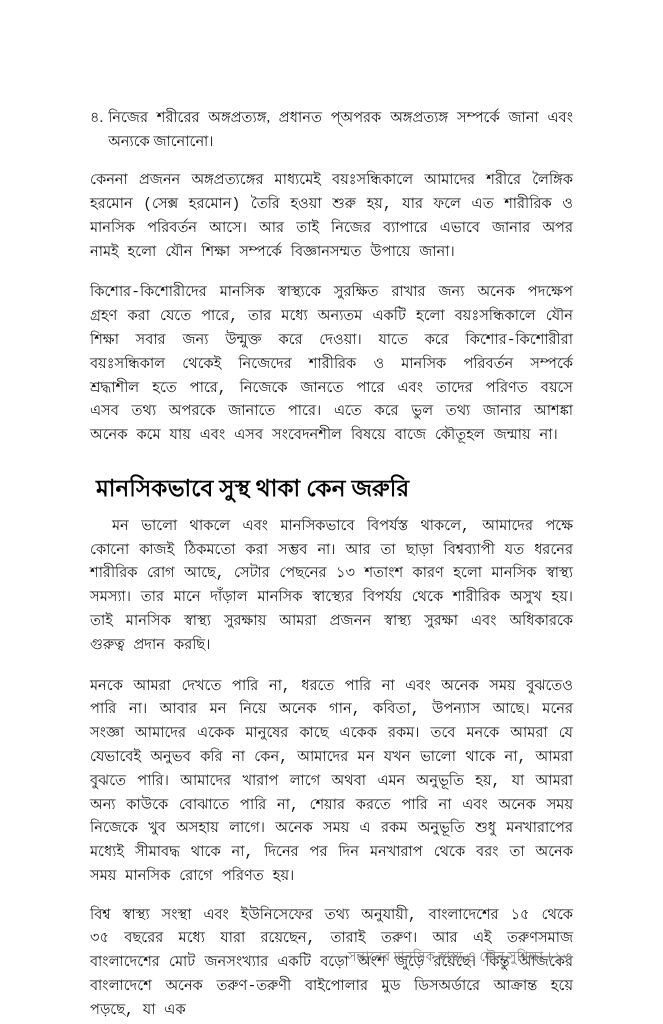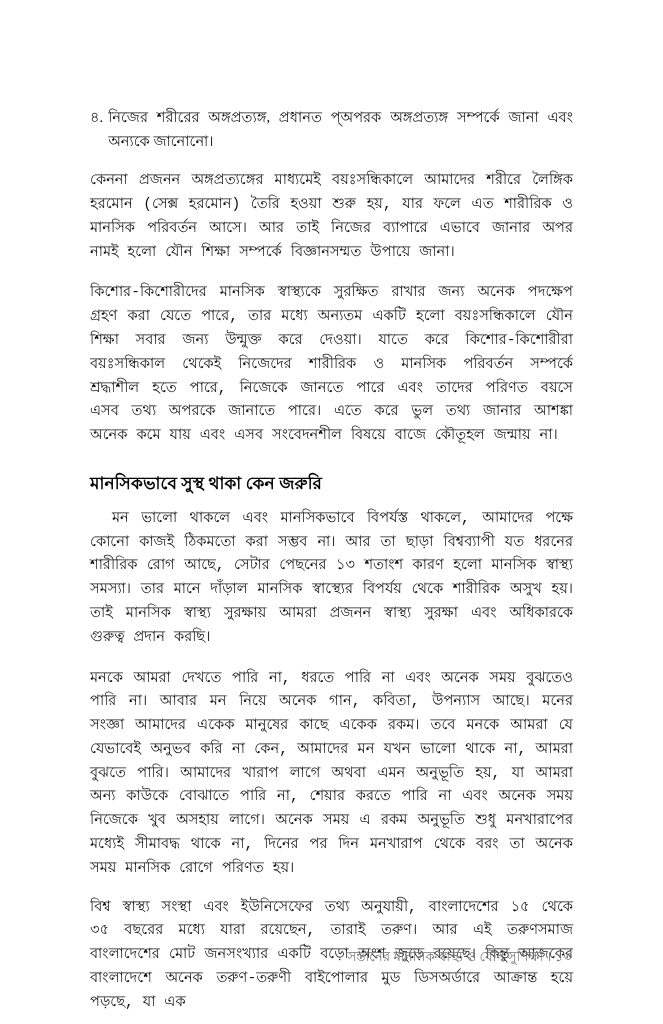--- a/index.html
+++ b/index.html
@@ -69,24 +69,24 @@
   .para.first-in-section {
     text-indent: 22px;
   }
 
   .para.tight {
     margin-bottom: 15px;
   }
 
   
   .section-heading {
-    font-size: 17px;
+    font-size: 23px;
     font-weight: bold;
     color: #050505;
-    margin: 26px 0 11px 0;
+    margin: 26px 0 11px 6px;
     line-height: 1.35;
     letter-spacing: 0.1px;
   }
 
   .section-heading.first {
     margin-top: 25px;
   }
 
   
   .page-footer {

